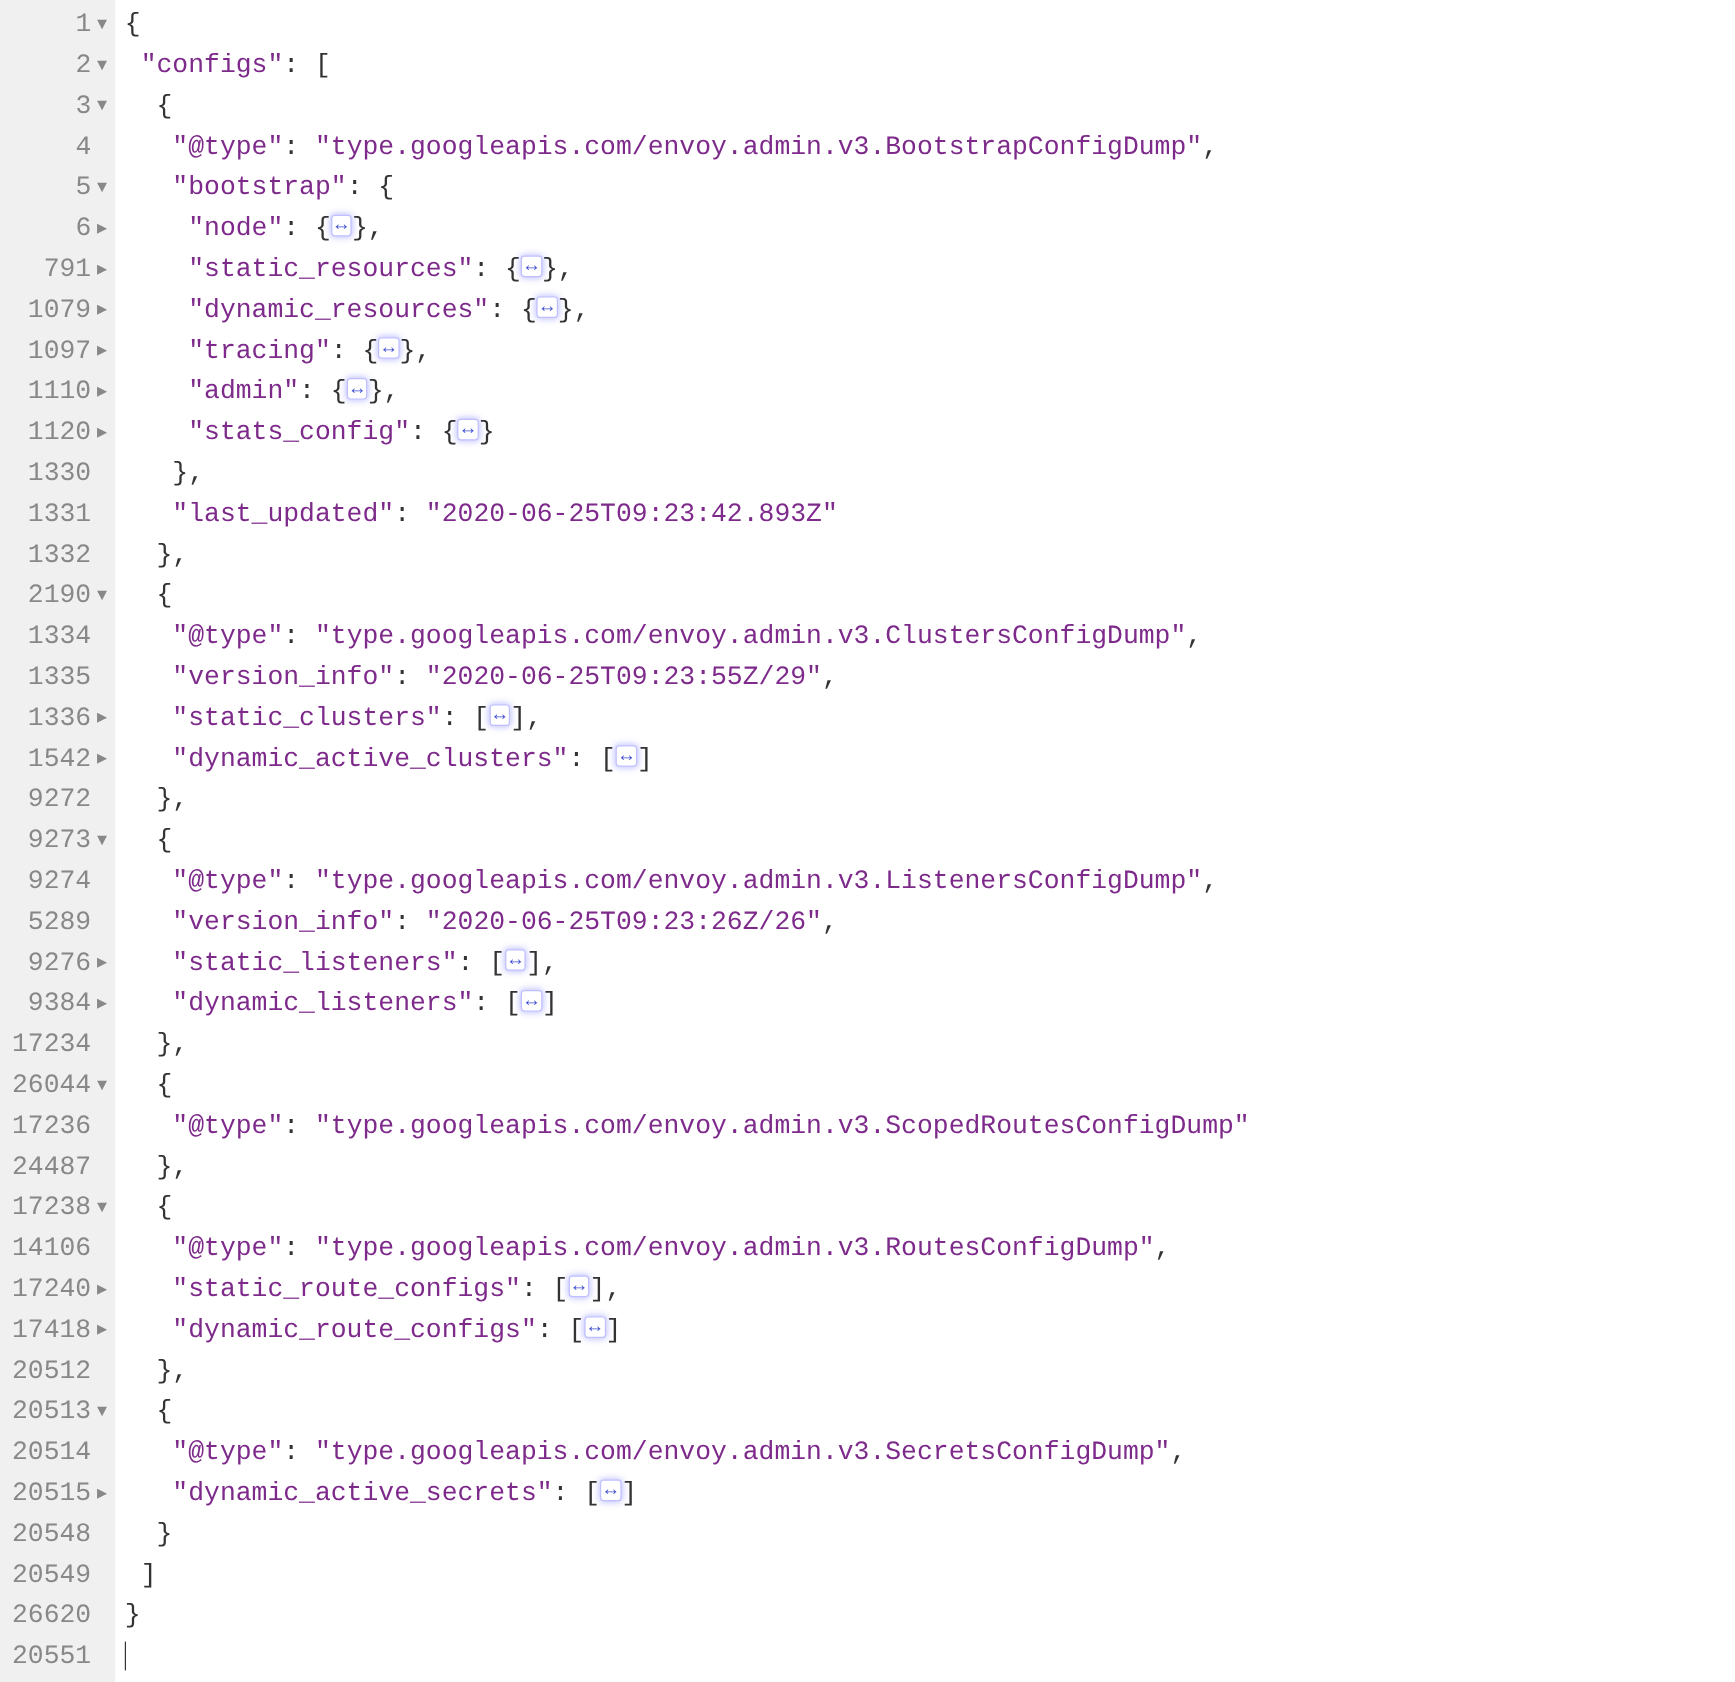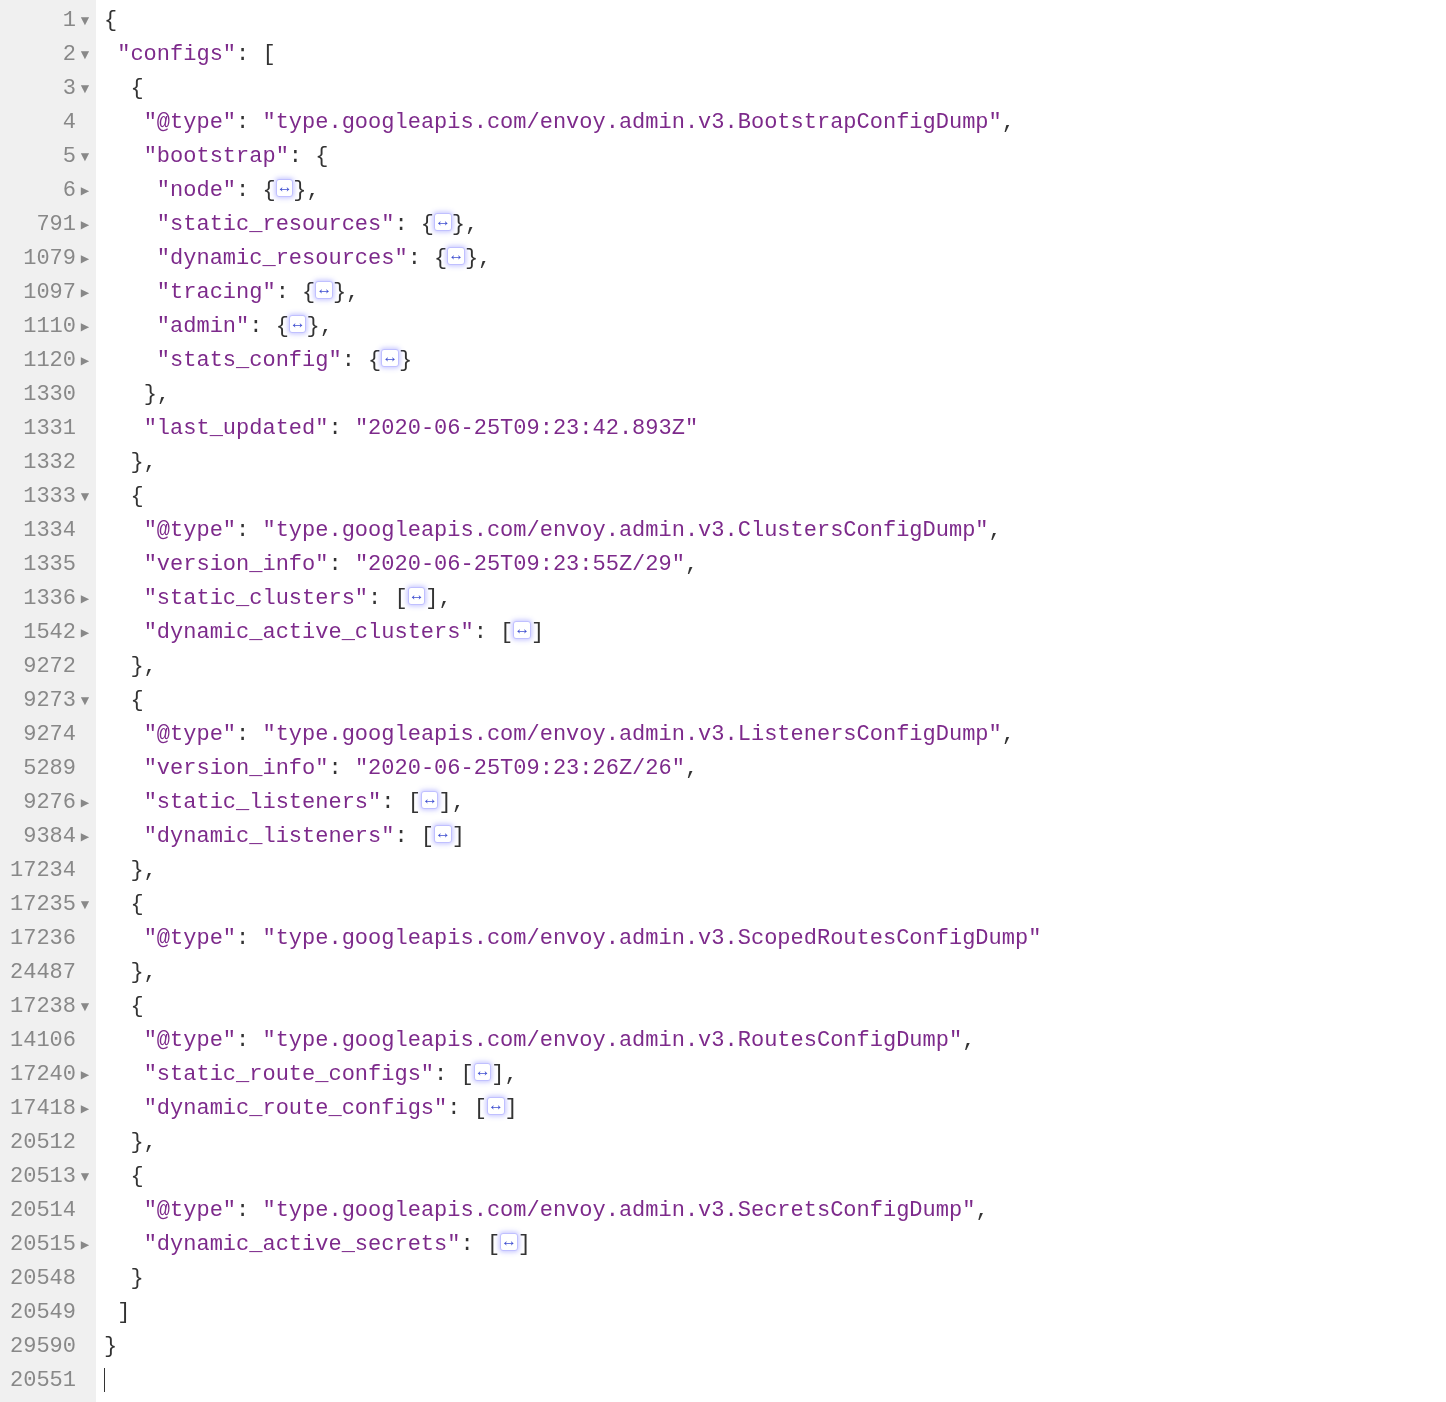--- a/index.html
+++ b/index.html
@@ -127,21 +127,21 @@
     </div>
     <div class="gutter-line">
       <span>1331</span>
       <span class="fold-arrow none"></span>
     </div>
     <div class="gutter-line">
       <span>1332</span>
       <span class="fold-arrow none"></span>
     </div>
     <div class="gutter-line">
-      <span>1333</span>
+      <span>2190</span>
       <span class="fold-arrow ">▼</span>
     </div>
     <div class="gutter-line">
       <span>1334</span>
       <span class="fold-arrow none"></span>
     </div>
     <div class="gutter-line">
       <span>1335</span>
       <span class="fold-arrow none"></span>
     </div>
@@ -175,21 +175,21 @@
     </div>
     <div class="gutter-line">
       <span>9384</span>
       <span class="fold-arrow ">▶</span>
     </div>
     <div class="gutter-line">
       <span>17234</span>
       <span class="fold-arrow none"></span>
     </div>
     <div class="gutter-line">
-      <span>17235</span>
+      <span>26044</span>
       <span class="fold-arrow ">▼</span>
     </div>
     <div class="gutter-line">
       <span>17236</span>
       <span class="fold-arrow none"></span>
     </div>
     <div class="gutter-line">
       <span>24487</span>
       <span class="fold-arrow none"></span>
     </div>
@@ -227,21 +227,21 @@
     </div>
     <div class="gutter-line">
       <span>20548</span>
       <span class="fold-arrow none"></span>
     </div>
     <div class="gutter-line">
       <span>20549</span>
       <span class="fold-arrow none"></span>
     </div>
     <div class="gutter-line">
-      <span>29590</span>
+      <span>26620</span>
       <span class="fold-arrow none"></span>
     </div>
     <div class="gutter-line">
       <span>20551</span>
       <span class="fold-arrow none"></span>
     </div>
   </div>
 <div class="code" id="code">
     <div class="code-line"><span></span><span class="punct">{</span></div>
     <div class="code-line"><span> </span><span class="key">"configs"</span><span class="punct">: [</span></div>

